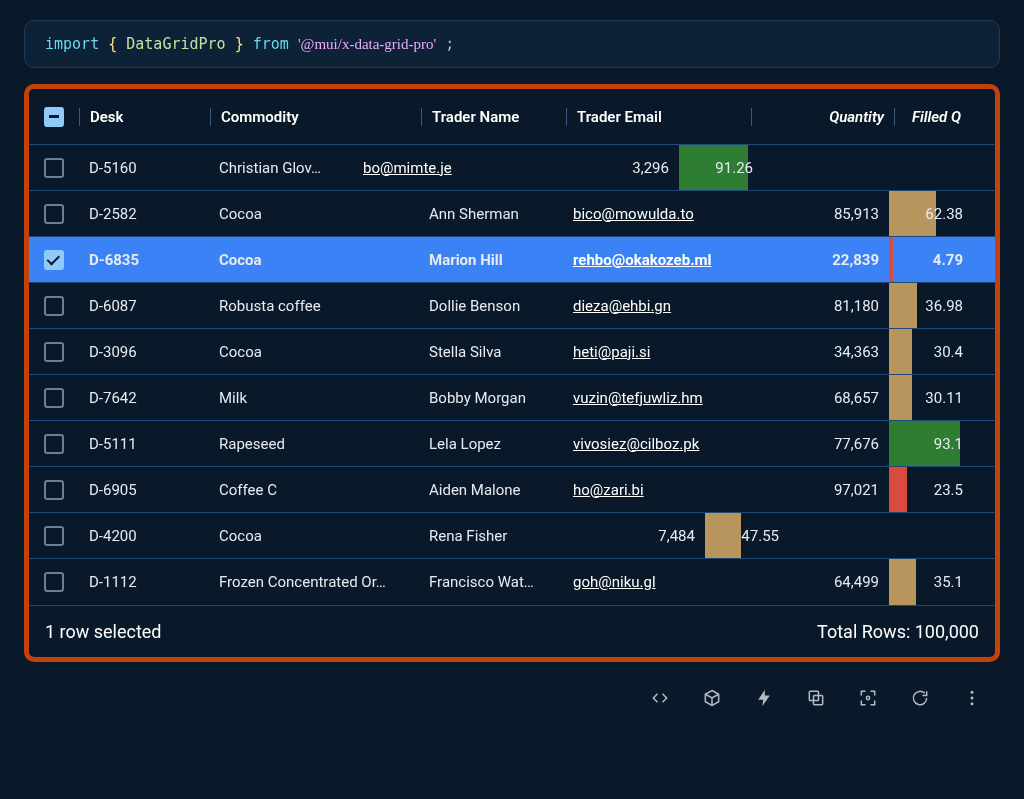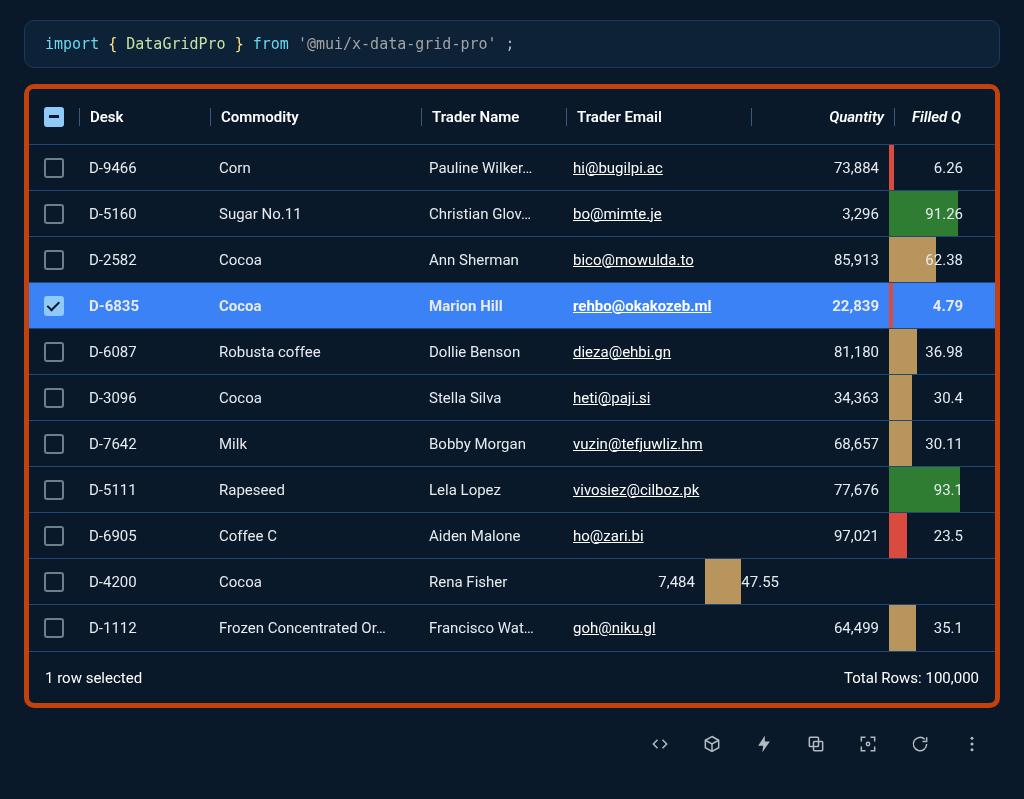--- a/index.html
+++ b/index.html
@@ -20,21 +20,21 @@
     border: 1px solid #173a5e;
     border-radius: 10px;
     padding: 14px 20px;
     font-family: "Menlo","Consolas","Monaco",monospace;
     font-size: 15px;
     color: #b2bac2;
   }
   .code-block .kw  { color: #66d9ef; }      
   .code-block .sym { color: #ffe082; }      
   .code-block .id  { color: #c5e1a5; }      
-  .code-block .str { color: #a3a3a3; }      
+  .code-block .str { color: #f0abfc; font-family: Liberation Serif, serif; }      
 
   
   .grid-card {
     margin: 0 24px 16px 24px;
     border: 5px solid #c2410c;
     border-radius: 10px;
     overflow: hidden;
   }
 
   
@@ -110,21 +110,21 @@
   
   .fillcell { position:relative; height:100%; padding:0; display:flex; align-items:stretch; }
   .fillbar  { height:100%; }
   .filltxt  { position:absolute; right:2px; top:50%; transform:translateY(-50%); font-size:15px; }
 
   
   .grid-footer {
     display:flex; justify-content:space-between; align-items:center;
     height:52px; padding:0 16px;
     border-top:1px solid #1e4976;
-    font-size:15px;
+    font-size:18px;
   }
 
   
   .toolbar { display:flex; justify-content:flex-end; gap:28px; padding:8px 40px 0 0; }
   .tbtn { width:24px; height:24px; display:flex; align-items:center; justify-content:center; color:#b2bac2; cursor:pointer; }
   .tbtn svg { width:20px; height:20px; fill:none; stroke:currentColor; stroke-width:1.8; }
   .tbtn.fill svg { fill:currentColor; stroke:none; }
 </style>
 </head>
 <body>
@@ -174,36 +174,21 @@
     <div class="hcell c-fill right">
         <span>Filled Q</span>
       </div>
   </div>
 
   <div id="rows-host">
       <div class="row">
     <div class="c-check">
       <div class="chk "></div>
     </div>
-    <div class="cell c-desk">D-9466</div>
-    <div class="cell c-comm">Corn</div>
-    <div class="cell c-trader">Pauline Wilker…</div>
-    <div class="cell c-email"><a class="email">hi@bugilpi.ac</a></div>
-    <div class="cell c-qty right">73,884</div>
-    <div class="cell c-fill fillcell">
-      <div class="fillbar" style="width:6.26%;background:#d94b3f"></div>
-      <span class="filltxt">6.26</span>
-    </div>
-      </div>
-      <div class="row">
-    <div class="c-check">
-      <div class="chk "></div>
-    </div>
     <div class="cell c-desk">D-5160</div>
-    <div class="cell c-comm">Sugar No.11</div>
     <div class="cell c-trader">Christian Glov…</div>
     <div class="cell c-email"><a class="email">bo@mimte.je</a></div>
     <div class="cell c-qty right">3,296</div>
     <div class="cell c-fill fillcell">
       <div class="fillbar" style="width:91.26%;background:#2e7d32"></div>
       <span class="filltxt">91.26</span>
     </div>
       </div>
       <div class="row">
     <div class="c-check">

